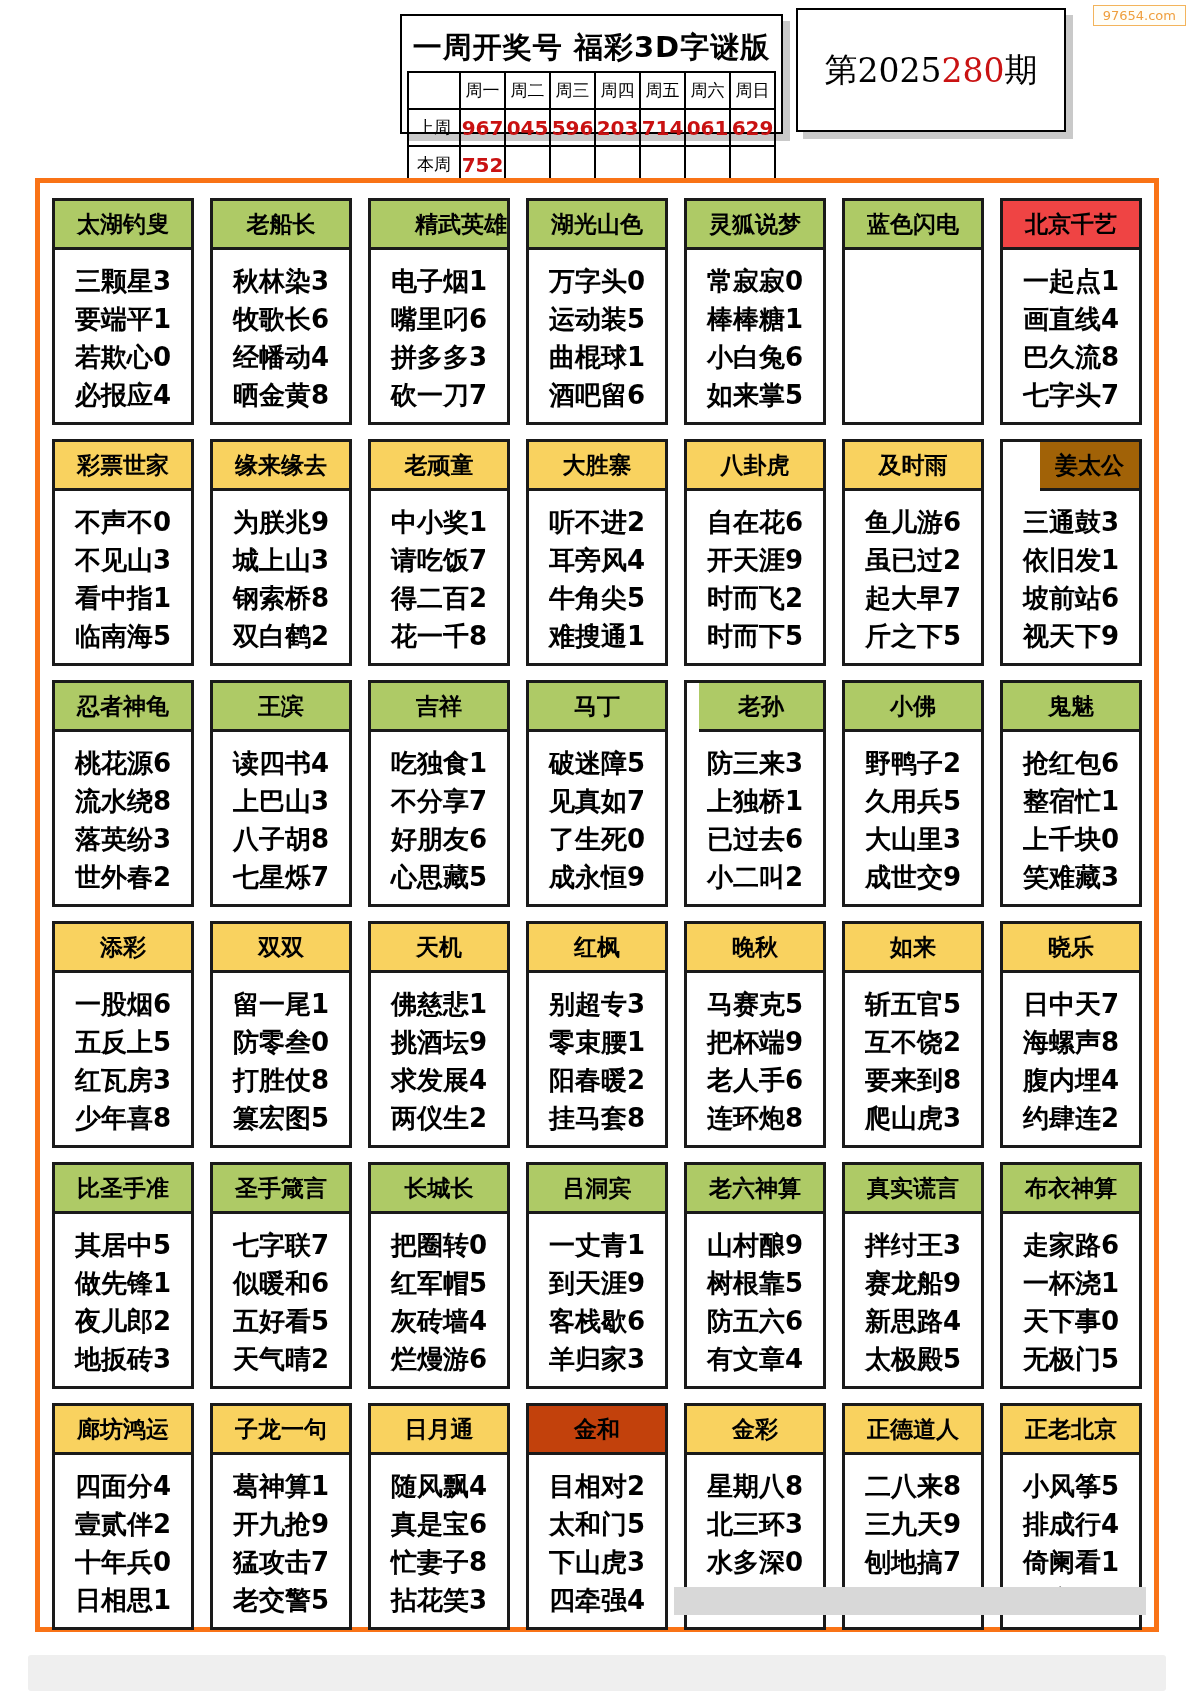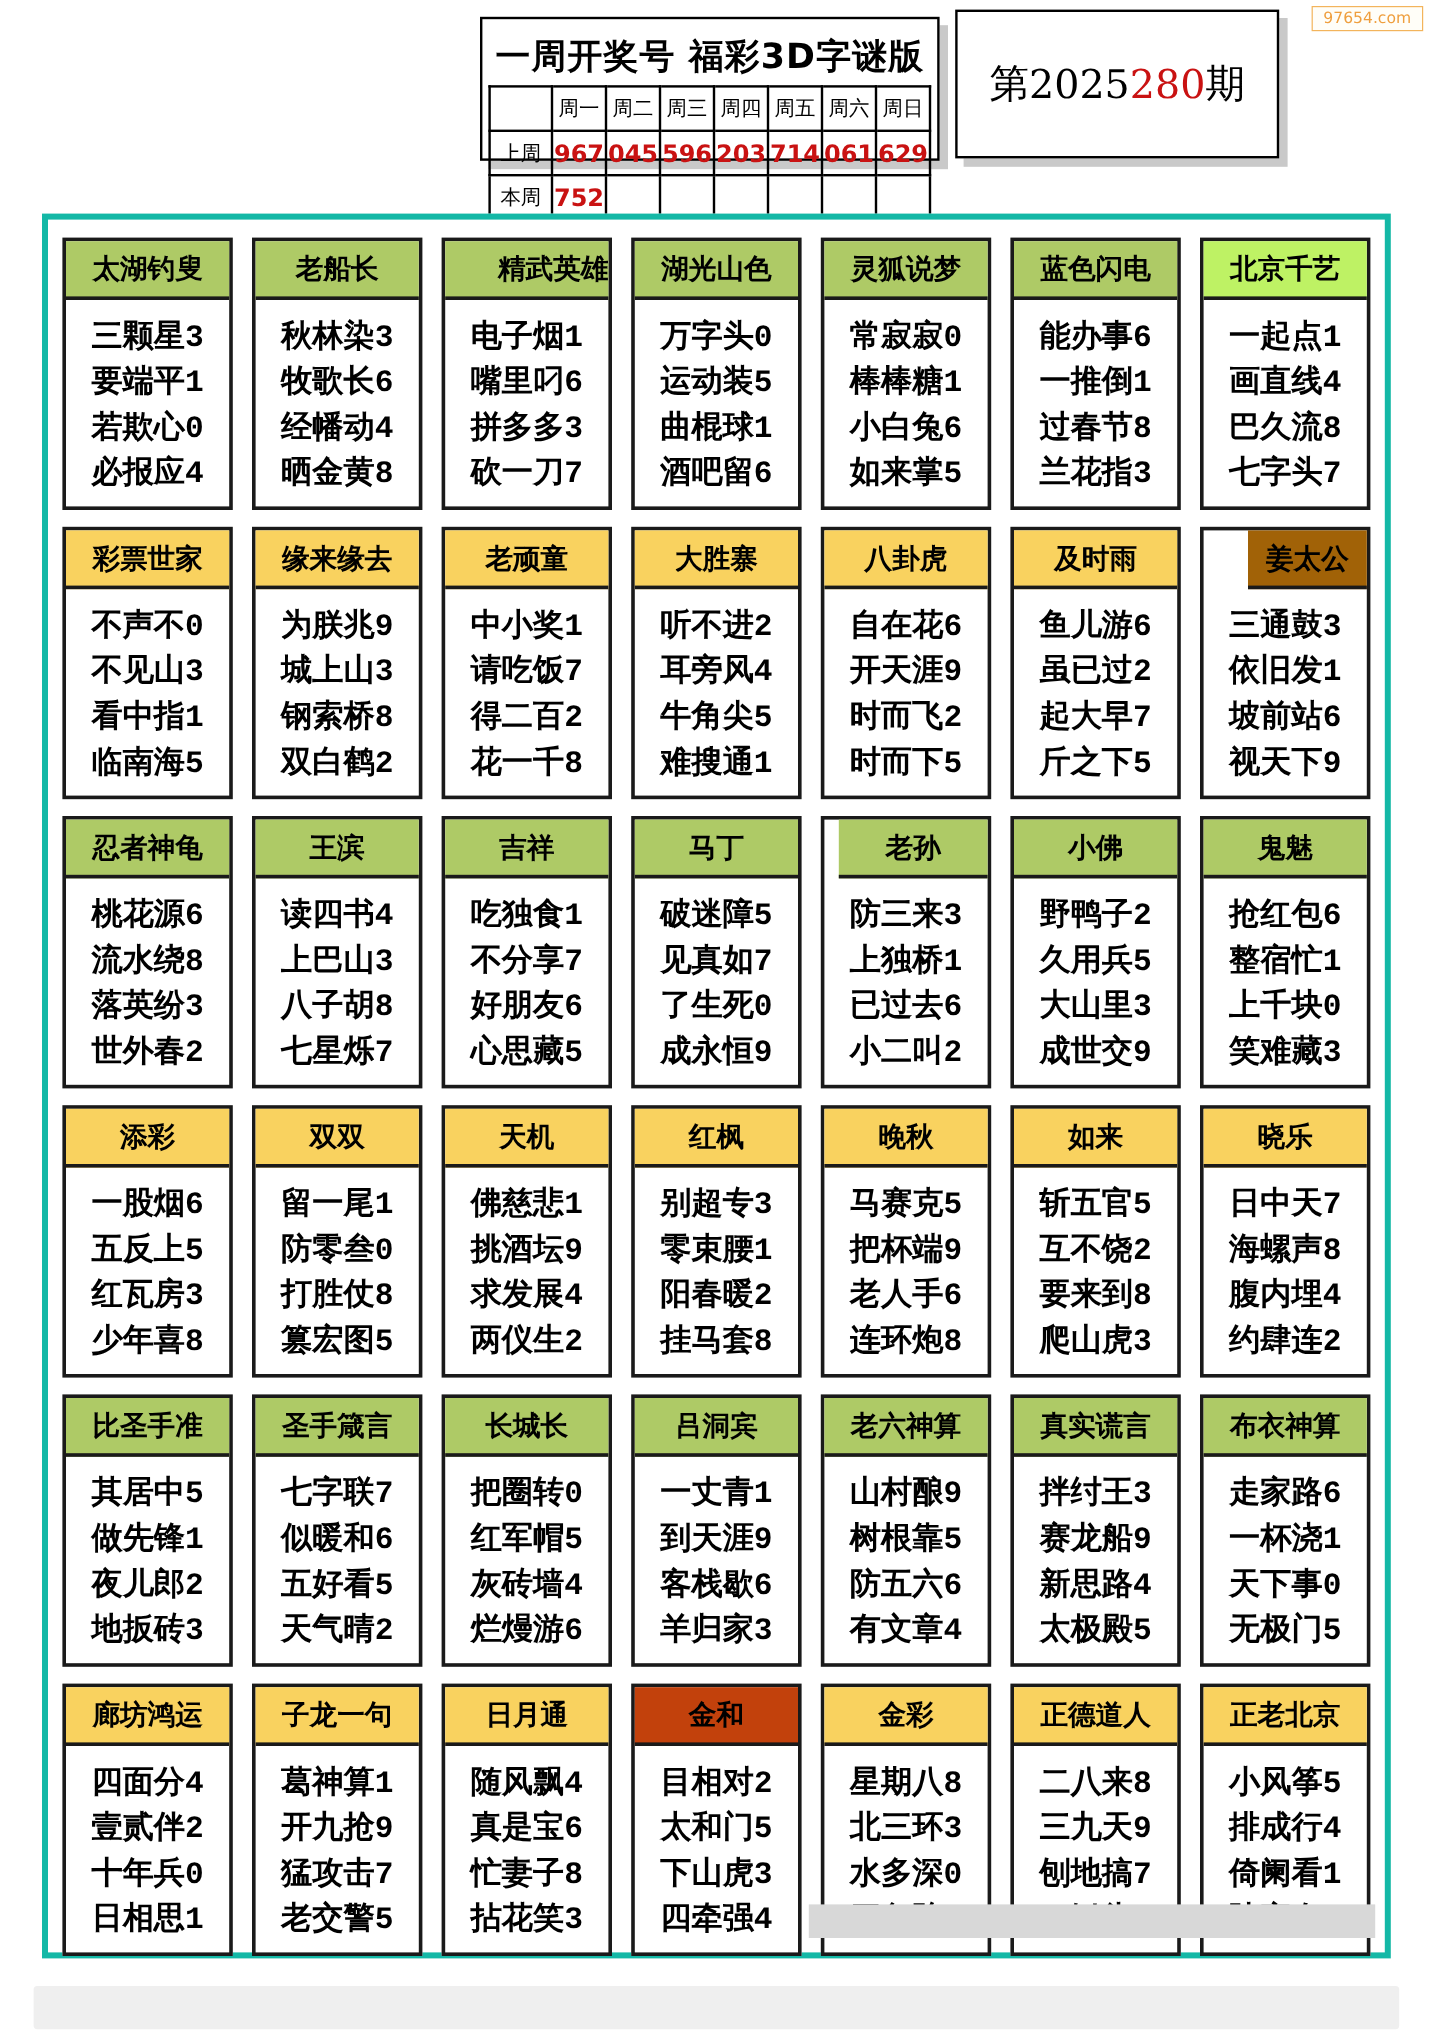--- a/index.html
+++ b/index.html
@@ -38,21 +38,21 @@
 
   
   .watermark {
     position:absolute; right:8px; top:5px; font-size:13px; padding:2px 9px;
     color:#ef9f3e; border:1px solid #f3b45c; background:#fffef8;
   }
 
   
   .main-frame {
     position:absolute; left:35px; top:178px; width:1124px; height:1454px;
-    border:5px solid #14b8a6; background:#fff;font-family:Liberation Mono, monospace;
+    border:5px solid #f97316; background:#fff;
   }
   .cards-grid {
     display:grid; grid-template-columns:repeat(7,1fr);
     gap:14px 16px; padding:15px 12px 0;
   }
   .card { border:3px solid #1a1a1a; background:#fff; }
   .card-header {
     text-align:center; font-size:23px; font-weight:700; padding:8px 0 7px;
     border-bottom:3px solid #1a1a1a; white-space:nowrap; overflow:hidden;
   }
@@ -175,29 +175,23 @@
         <div class="card-header" style="background: rgb(174, 202, 102);">灵狐说梦</div>
         <div class="card-body">
           <div class="card-line">常寂寂0</div>
           <div class="card-line">棒棒糖1</div>
           <div class="card-line">小白兔6</div>
           <div class="card-line">如来掌5</div>
         </div>
       </div>
       <div class="card">
         <div class="card-header" style="background: rgb(174, 202, 102);">蓝色闪电</div>
-        <div class="card-body">
-          <div class="card-line">能办事6</div>
-          <div class="card-line">一推倒1</div>
-          <div class="card-line">过春节8</div>
-          <div class="card-line">兰花指3</div>
-        </div>
-      </div>
-      <div class="card">
-        <div class="card-header" style="background: #bef264;">北京千艺</div>
+      </div>
+      <div class="card">
+        <div class="card-header" style="background: #ef4444;">北京千艺</div>
         <div class="card-body">
           <div class="card-line">一起点1</div>
           <div class="card-line">画直线4</div>
           <div class="card-line">巴久流8</div>
           <div class="card-line">七字头7</div>
         </div>
       </div>
       <div class="card">
         <div class="card-header" style="background: rgb(249, 210, 95);">彩票世家</div>
         <div class="card-body">

